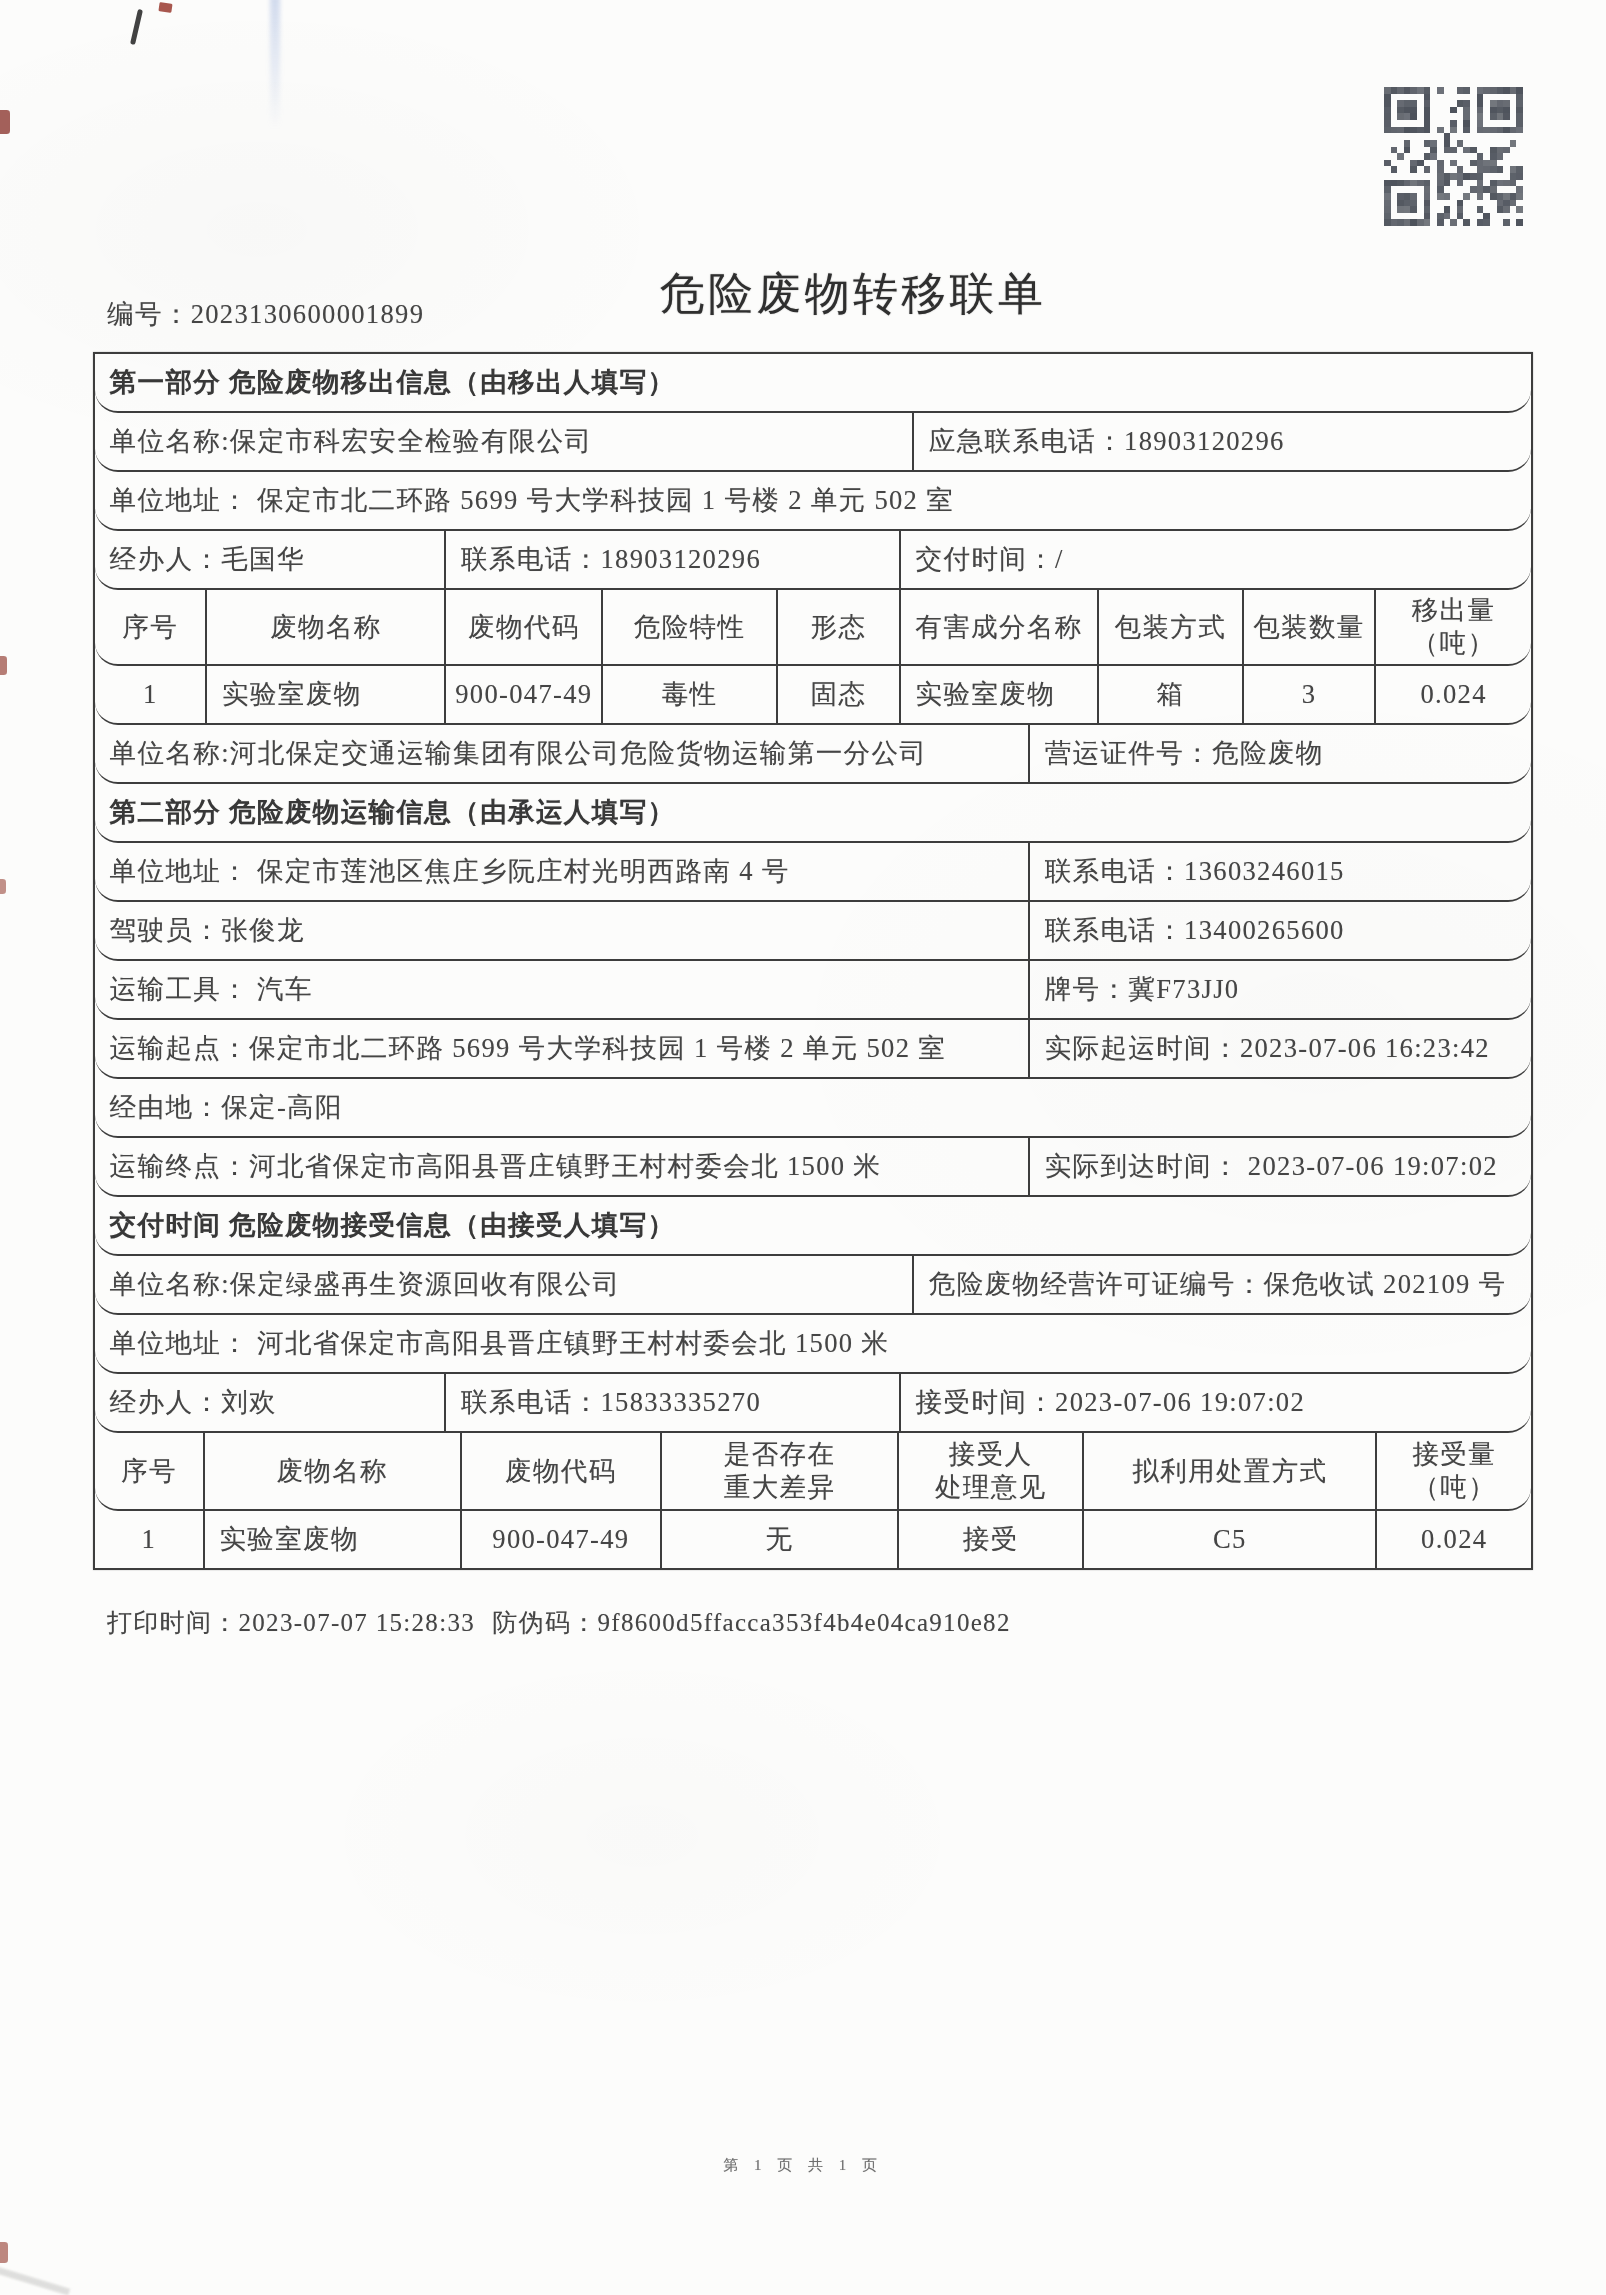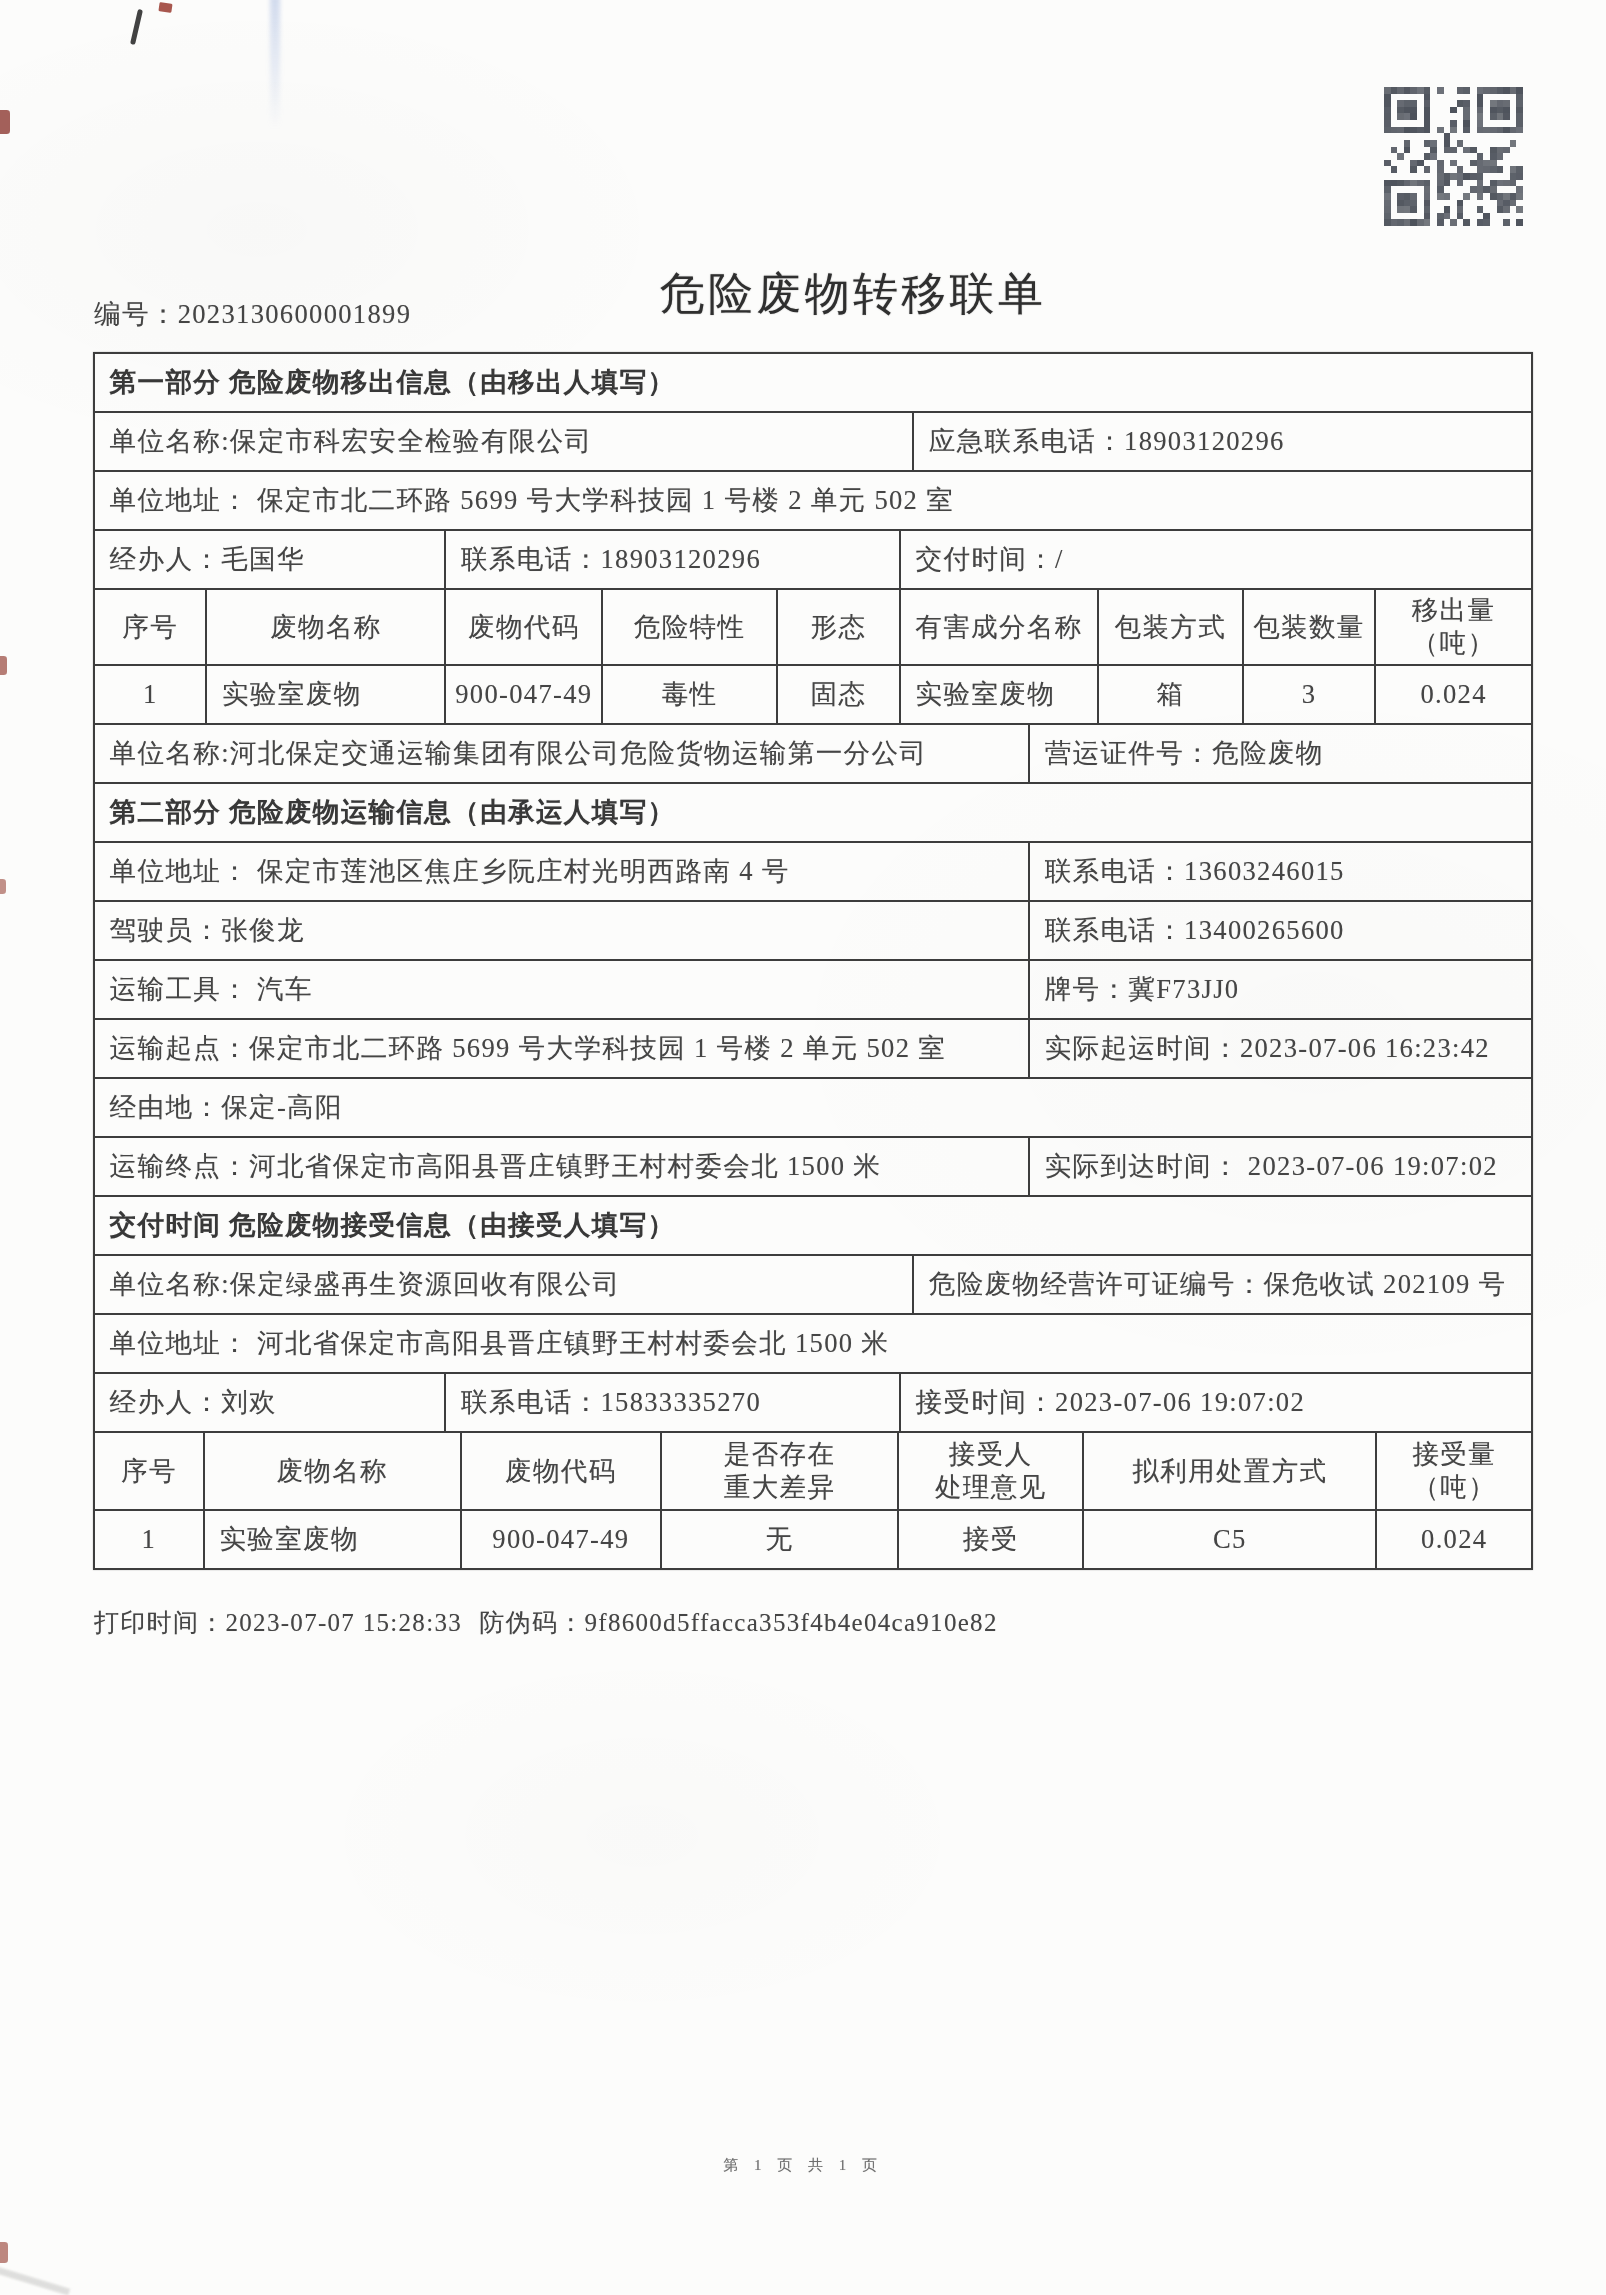--- a/index.html
+++ b/index.html
@@ -14,21 +14,21 @@
     margin:0 auto;
     overflow:hidden;
     font-family:"Liberation Serif","DejaVu Serif",serif;
     color:var(--ink);
     background:
       radial-gradient(730px 398px at 16% 10%, rgba(0,0,0,.015), transparent 60%),
       radial-gradient(929px 597px at 82% 45%, rgba(0,0,0,.012), transparent 65%),
       radial-gradient(597px 332px at 40% 80%, rgba(0,0,0,.01), transparent 60%),
       #fcfcfb;
   }
-  .txt{ text-shadow:0 0 0.7px rgba(70,70,70,.35); letter-spacing:1.3px; }
+  .txt{ text-shadow:0 0 0.7px rgba(70,70,70,.35); letter-spacing:1.3px;margin-left:13px; }
 
   
   .doc-no{
     position:absolute; left:94px; top:296px;
     font-size:26.6px; color:var(--ink);
   }
   .title{
     position:absolute; left:0; right:0; top:264px;
     margin:0; padding-left:100px;
     text-align:center;
@@ -40,21 +40,21 @@
   
   .qr{ position:absolute; left:1384px; top:87px; width:139px; height:139px; }
 
   
   .tbl{
     position:absolute; left:93px; top:352px; width:1440px;
     border:2.7px solid var(--line);
     box-shadow:0 0 1.3px rgba(60,60,60,.4);
     box-sizing:border-box;
   }
-  .row{ display:grid; border-bottom:2.7px solid var(--line); min-height:57px; }
+  .row{ display:grid; border-bottom:2.7px solid var(--line); min-height:57px;border-radius:23px; }
   .row.last{ border-bottom:0; }
   .row.tall{ min-height:76px; }
   .one  { grid-template-columns:1fr; }
   .two57{ grid-template-columns:1238fr 932fr; }
   .two65{ grid-template-columns:1413fr 757fr; }
   .three{ grid-template-columns:531fr 687fr 952fr; }
   .waste { grid-template-columns:170fr 361fr 237fr 264fr 186fr 299fr 219fr 200fr 234fr; }
   .accept{ grid-template-columns:166fr 388fr 303fr 358fr 280fr 443fr 232fr; }
 
   .c{

